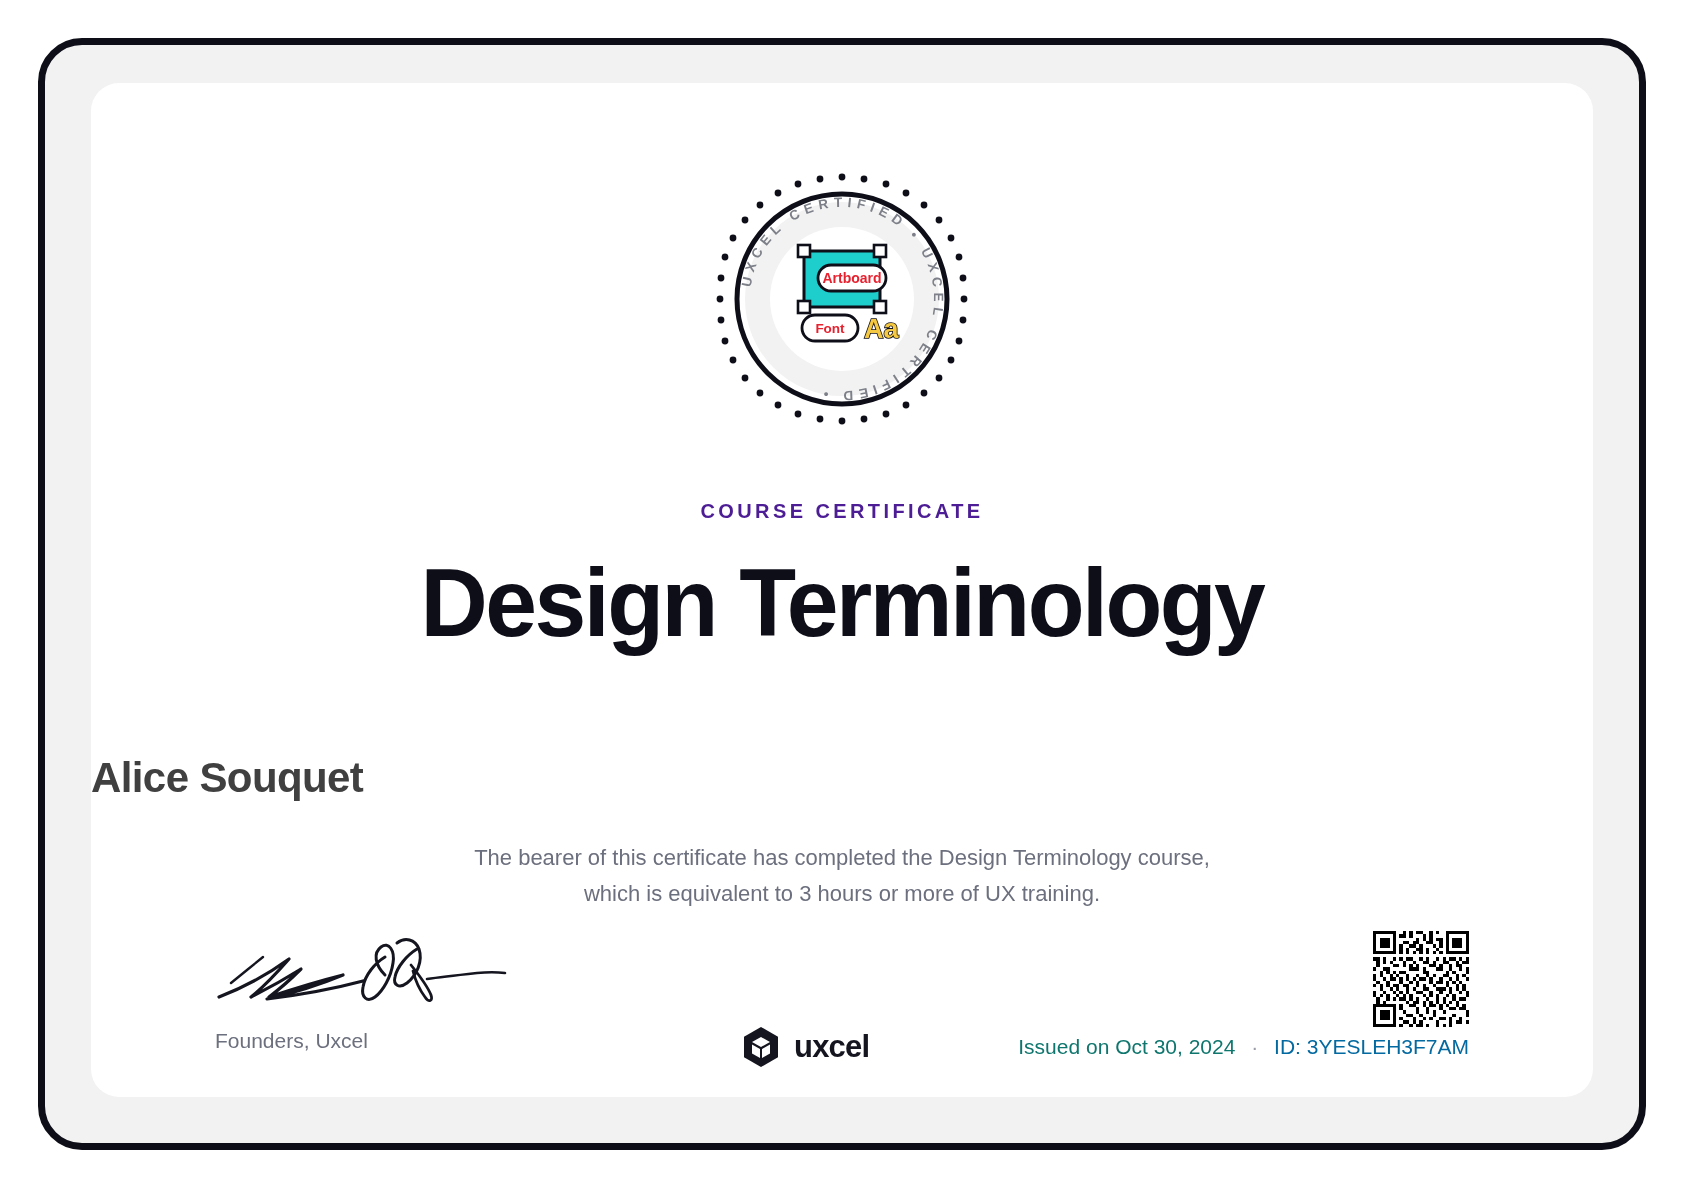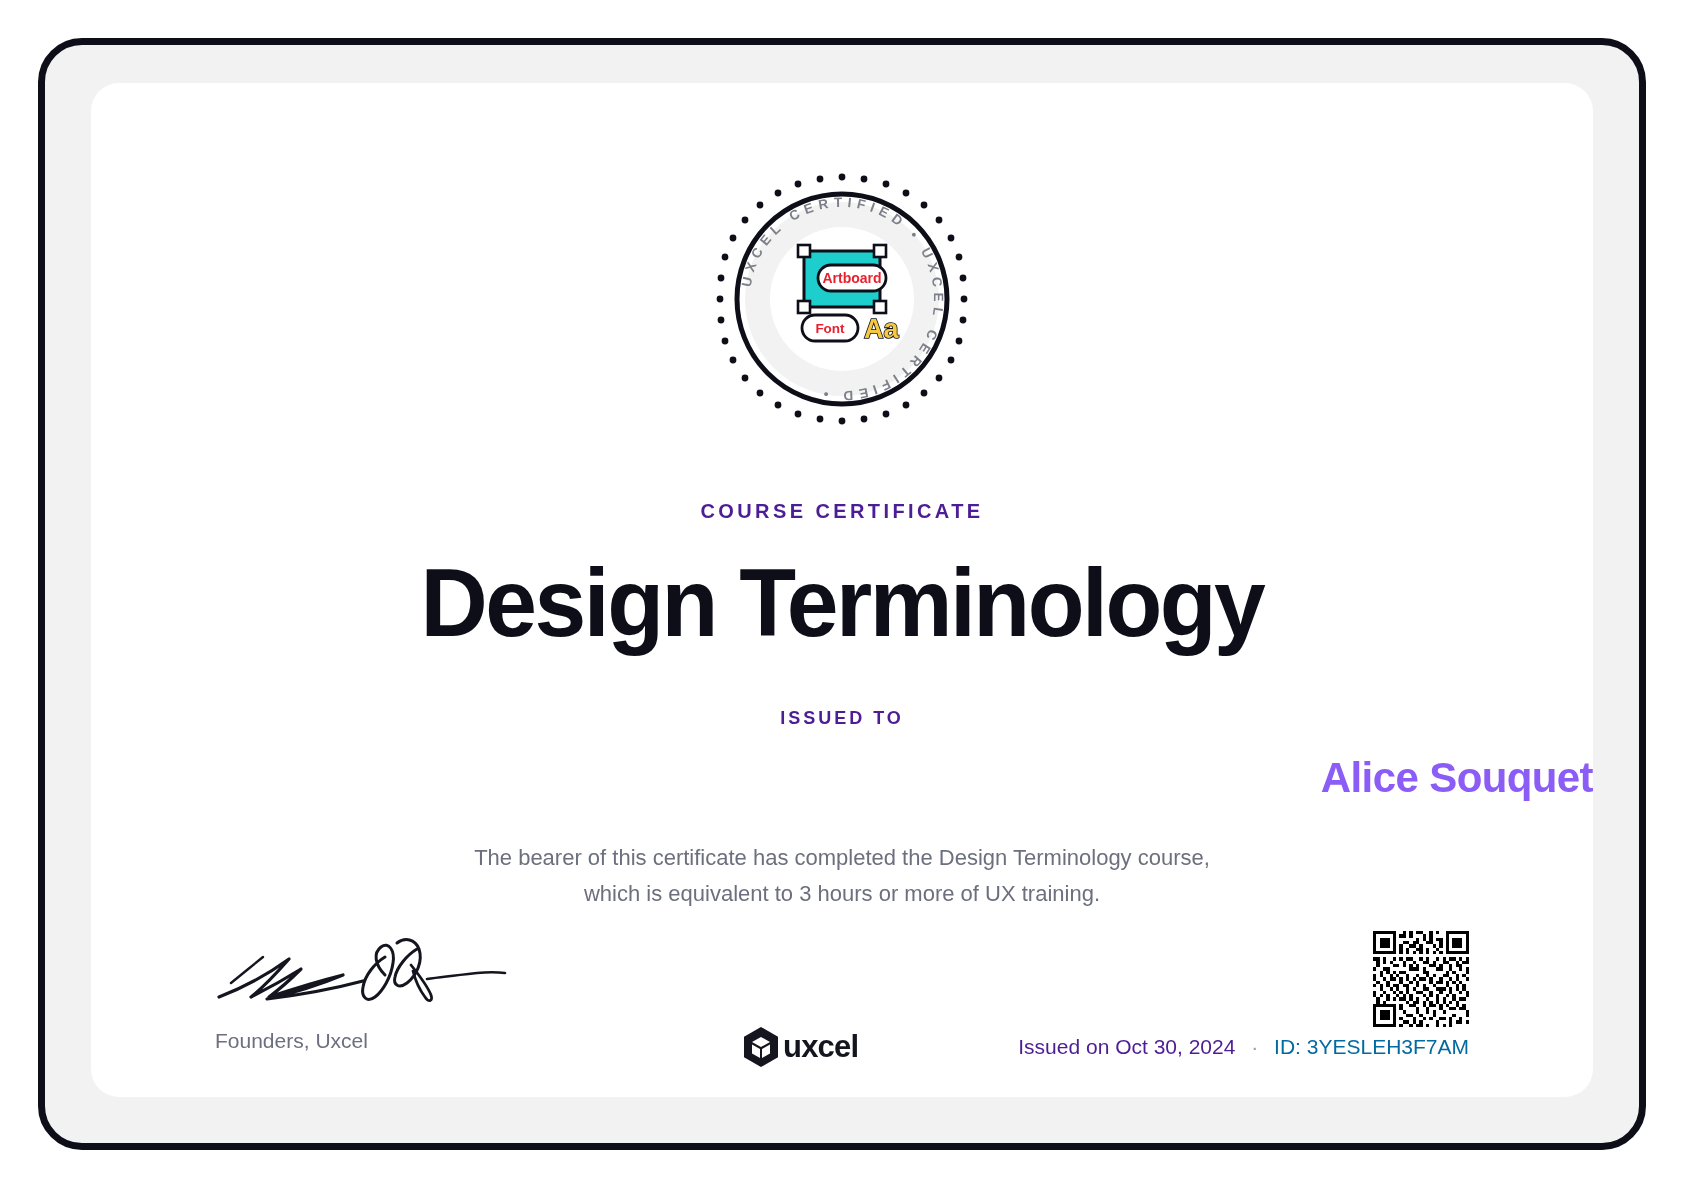--- a/index.html
+++ b/index.html
@@ -71,22 +71,22 @@
     letter-spacing: -2.6px;
     line-height: 1.05;
     font-stretch: condensed;
     transform: scaleX(0.97);
   }
 
   .recipient-name {
     position: absolute;
     left: 0; right: 0;
     top: 671px;
-    text-align: right;
-    color: #8b5cf6;
+    text-align: left;
+    color: #404040;
     font-size: 42px;
     font-weight: bold;
     letter-spacing: -0.6px;
   }
 
   .description {
     position: absolute;
     left: 0; right: 0;
     top: 757px;
     text-align: center;
@@ -109,38 +109,38 @@
     font-size: 21px;
   }
 
   .brand-lockup {
     position: absolute;
     left: 50%;
     top: 943px;
     margin-left: -102px;
     display: flex;
     align-items: center;
-    gap: 1px;
+    gap: 12px;
   }
   .brand-mark { display: block; width: 42px; height: 42px; }
   .brand-word {
     color: #14151f;
     font-size: 31px;
     font-weight: bold;
     letter-spacing: -0.8px;
   }
 
   .issue-meta {
     position: absolute;
     right: 124px;
     top: 952px;
     font-size: 21px;
     white-space: nowrap;
   }
-  .issue-date { color: #4c1d95; margin-top: 40px; }
+  .issue-date { color: #0f766e; margin-top: 40px; }
   .meta-sep { color: #9a9da8; padding: 0 10px; }
   .issue-id { color: #0369a1; }
 
   .qr-code {
     position: absolute;
     right: 124px;
     top: 848px;
     width: 96px;
     height: 96px;
   }
@@ -220,21 +220,20 @@
           <text x="122" y="168" text-anchor="middle" font-family="Liberation Sans, sans-serif" font-size="13.5" font-weight="bold" fill="#e8212f">Font</text>
           <text x="156" y="173" font-family="Liberation Sans, sans-serif" font-size="27" font-weight="bold" fill="#f5c842" stroke="#0d0e18" stroke-width="1.6" paint-order="stroke">Aa</text>
         </g>
       </svg>
     </div>
 
     <div class="kicker kicker-course">COURSE CERTIFICATE</div>
 
     <div class="course-title">Design Terminology</div>
 
-    <div class="kicker kicker-issued">ISSUED TO</div>
     <div class="recipient-name">Alice Souquet</div>
 
     <div class="description">
       <div>The bearer of this certificate has completed the Design Terminology course,</div>
       <div>which is equivalent to 3 hours or more of UX training.</div>
     </div>
 
     <div class="signature-block">
       <svg class="signature-art" viewBox="0 0 300 80" xmlns="http://www.w3.org/2000/svg">
         <g fill="none" stroke="#14151f" stroke-linecap="round" stroke-linejoin="round">

